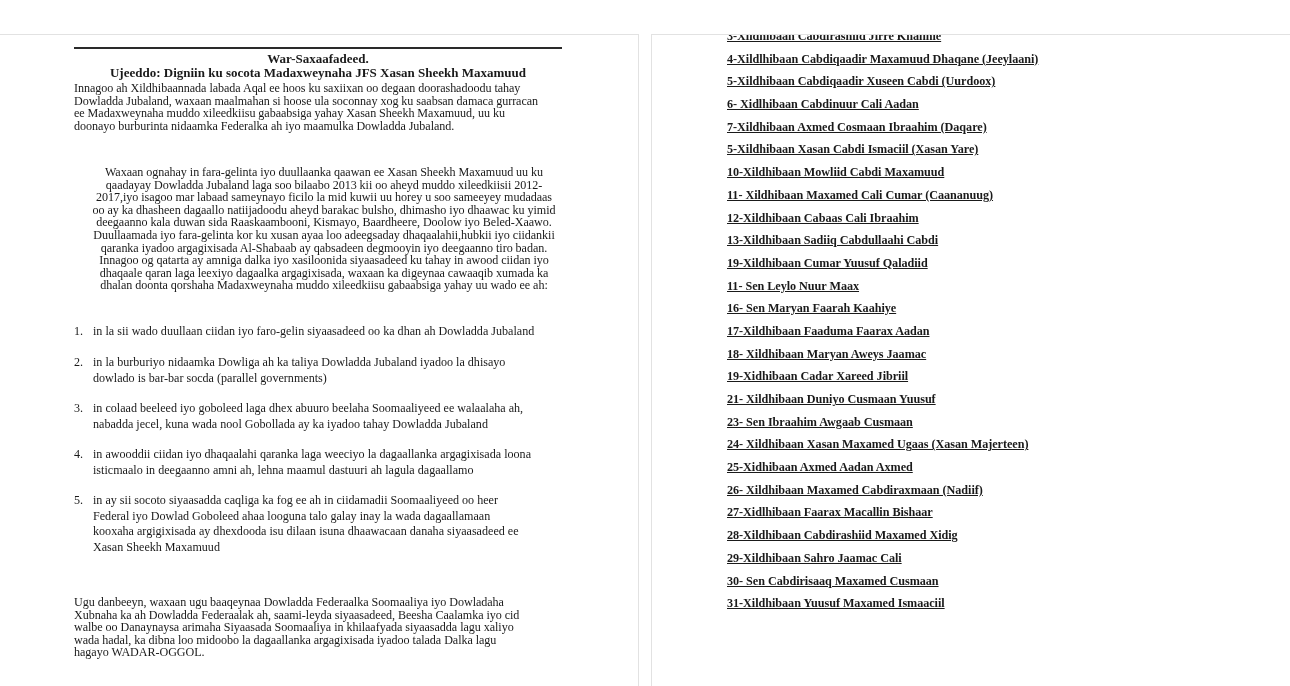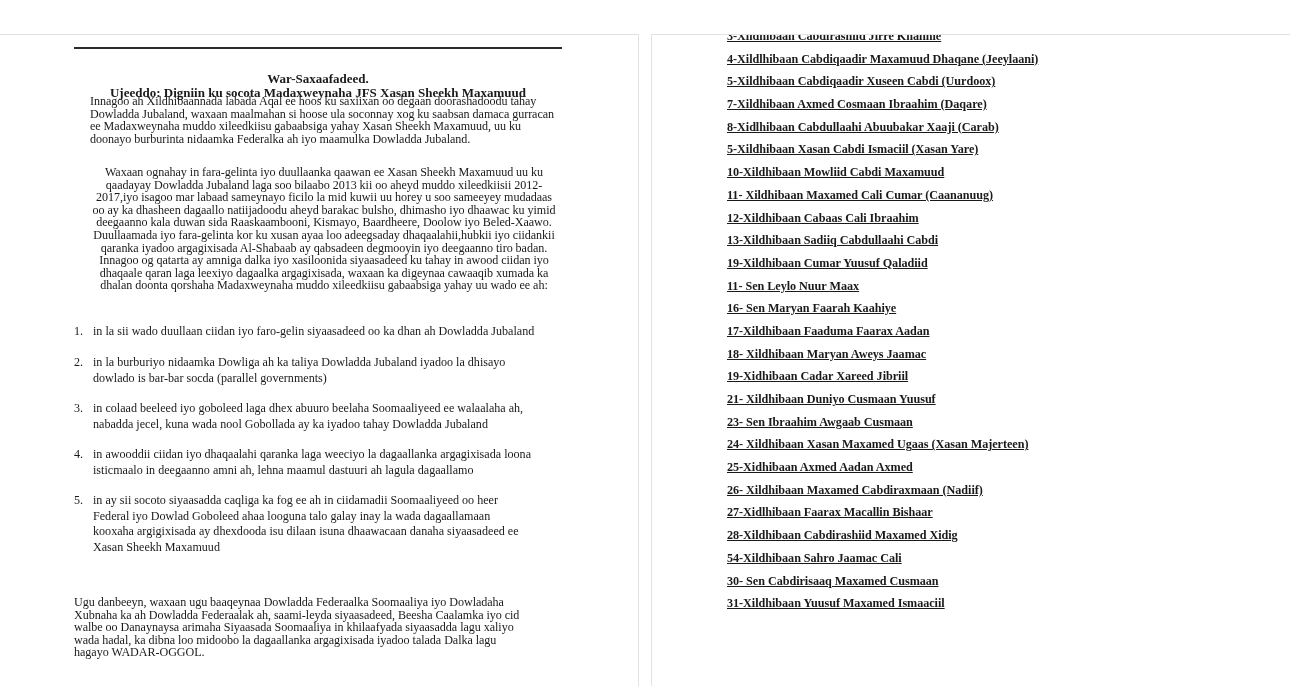--- a/index.html
+++ b/index.html
@@ -20,31 +20,31 @@
 
   .clipped-top {
     position: absolute; left: 150px; top: -8px; width: 300px; height: 8px;
   }
   .rule {
     position: absolute; left: 74px; width: 488px; top: 12px;
     height: 0; border-top: 2px solid #2a2a2a;
   }
   .title, .subtitle {
     position: absolute; left: 74px; width: 488px; text-align: center;
-    font-weight: bold; font-size: 13px; line-height: 15px; white-space: nowrap; margin-top: 20px;
+    font-weight: bold; font-size: 13px; line-height: 15px; white-space: nowrap;
   }
   .title { top: 16px; }
   .subtitle { top: 30px; }
 
   .para {
     position: absolute; left: 74px; width: 500px;
     font-size: 12.1px; line-height: 12.6px; white-space: pre-line;
     letter-spacing: -0.05px;
   }
-  #para-intro { top: 60px; margin-left: 16px; }
+  #para-intro { top: 47px; }
   #para-body { top: 131px; text-align: center; }
   #para-closing { top: 561px; }
 
   .list-item {
     position: absolute; left: 74px; width: 500px;
     font-size: 12.1px; line-height: 15.6px;
   }
   .list-item .num { position: absolute; left: 0; top: 0; width: 18px; }
   .list-item .txt { position: absolute; left: 19px; top: 0; width: 480px; white-space: pre-line; }
   #li-1 { top: 289px; }
@@ -117,37 +117,37 @@
 walbe oo Danaynaysa arimaha Siyaasada Soomaaliya in khilaafyada siyaasadda lagu xaliyo
 wada hadal, ka dibna loo midoobo la dagaallanka argagixisada iyadoo talada Dalka lagu
 hagayo WADAR-OGGOL.</div>
 </div>
 
 <div class="page" id="page-right">
   <ul class="sig-list" id="sig-list">
       <li class="sig">3-Xildhibaan Cabdirashiid Jirre Khalinle</li>
       <li class="sig">4-Xildlhibaan Cabdiqaadir Maxamuud Dhaqane (Jeeylaani)</li>
       <li class="sig">5-Xildhibaan Cabdiqaadir Xuseen Cabdi (Uurdoox)</li>
+      <li class="sig">6- Xidlhibaan Cabdinuur Cali Aadan</li>
       <li class="sig">7-Xildhibaan Axmed Cosmaan Ibraahim (Daqare)</li>
-      <li class="sig">8-Xidlhibaan Cabdullaahi Abuubakar Xaaji (Carab)</li>
       <li class="sig">5-Xildhibaan Xasan Cabdi Ismaciil (Xasan Yare)</li>
       <li class="sig">10-Xildhibaan Mowliid Cabdi Maxamuud</li>
       <li class="sig">11- Xildhibaan Maxamed Cali Cumar (Caananuug)</li>
       <li class="sig">12-Xildhibaan Cabaas Cali Ibraahim</li>
       <li class="sig">13-Xildhibaan Sadiiq Cabdullaahi Cabdi</li>
       <li class="sig">19-Xildhibaan Cumar Yuusuf Qaladiid</li>
       <li class="sig">11- Sen Leylo Nuur Maax</li>
       <li class="sig">16- Sen Maryan Faarah Kaahiye</li>
       <li class="sig">17-Xildhibaan Faaduma Faarax Aadan</li>
       <li class="sig">18- Xildhibaan Maryan Aweys Jaamac</li>
       <li class="sig">19-Xidhibaan Cadar Xareed Jibriil</li>
       <li class="sig">21- Xildhibaan Duniyo Cusmaan Yuusuf</li>
       <li class="sig">23- Sen Ibraahim Awgaab Cusmaan</li>
       <li class="sig">24- Xildhibaan Xasan Maxamed Ugaas (Xasan Majerteen)</li>
       <li class="sig">25-Xidhibaan Axmed Aadan Axmed</li>
       <li class="sig">26- Xildhibaan Maxamed Cabdiraxmaan (Nadiif)</li>
       <li class="sig">27-Xidlhibaan Faarax Macallin Bishaar</li>
       <li class="sig">28-Xildhibaan Cabdirashiid Maxamed Xidig</li>
-      <li class="sig">54-Xildhibaan Sahro Jaamac Cali</li>
+      <li class="sig">29-Xildhibaan Sahro Jaamac Cali</li>
       <li class="sig">30- Sen Cabdirisaaq Maxamed Cusmaan</li>
       <li class="sig">31-Xildhibaan Yuusuf Maxamed Ismaaciil</li>
     </ul>
 </div>
 
 </body></html>

